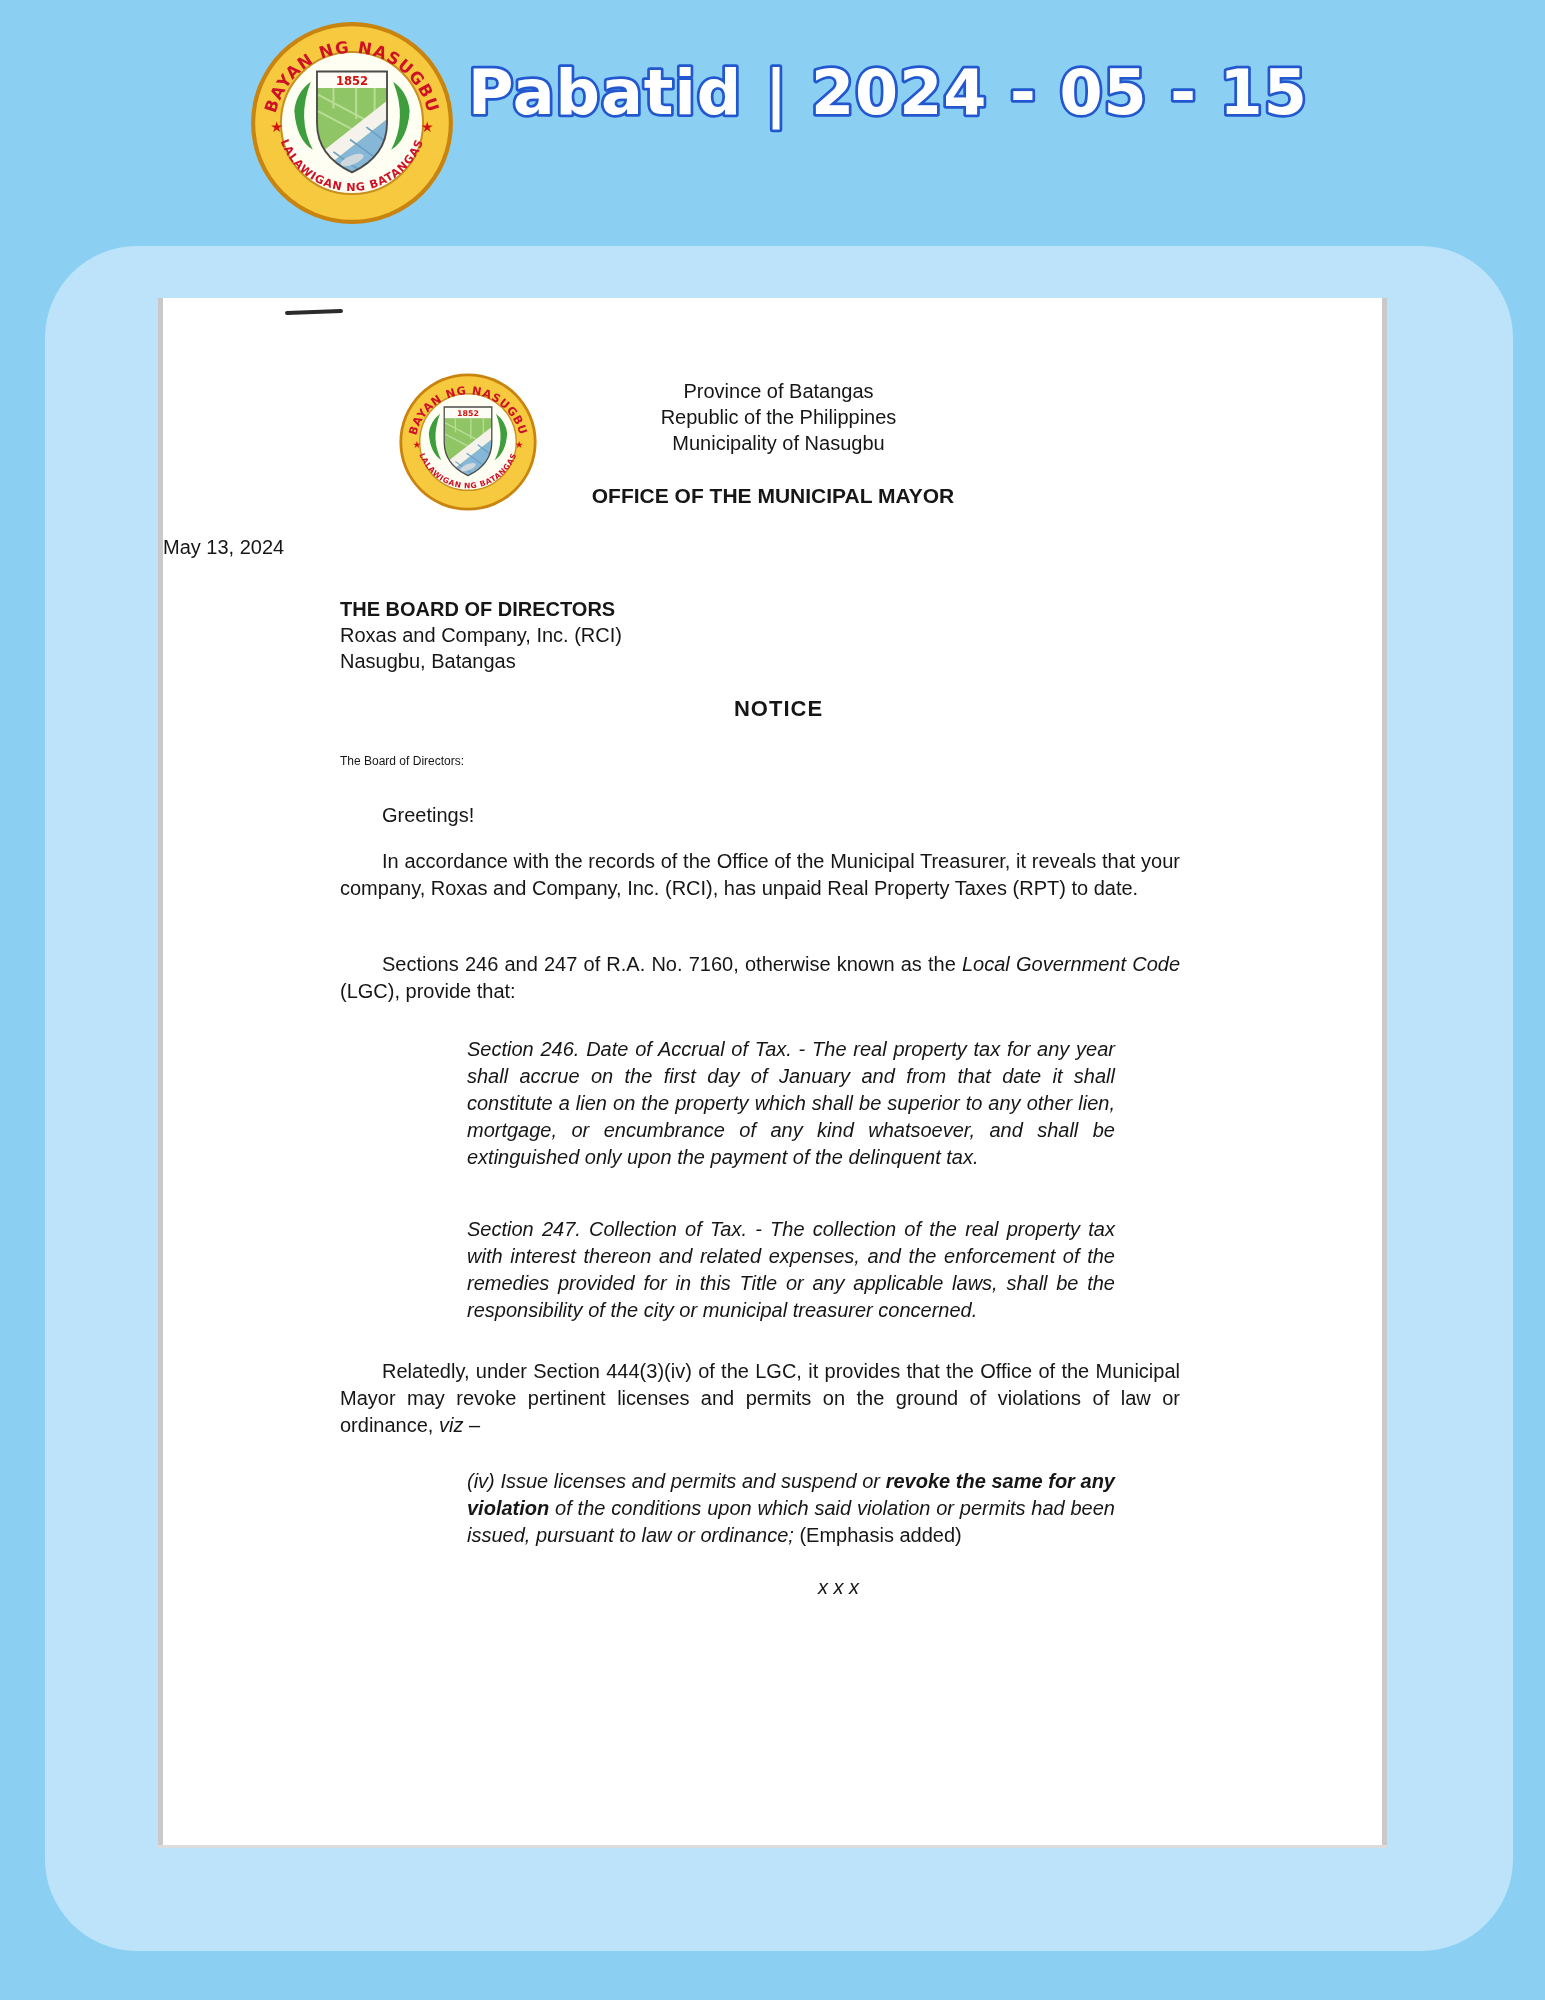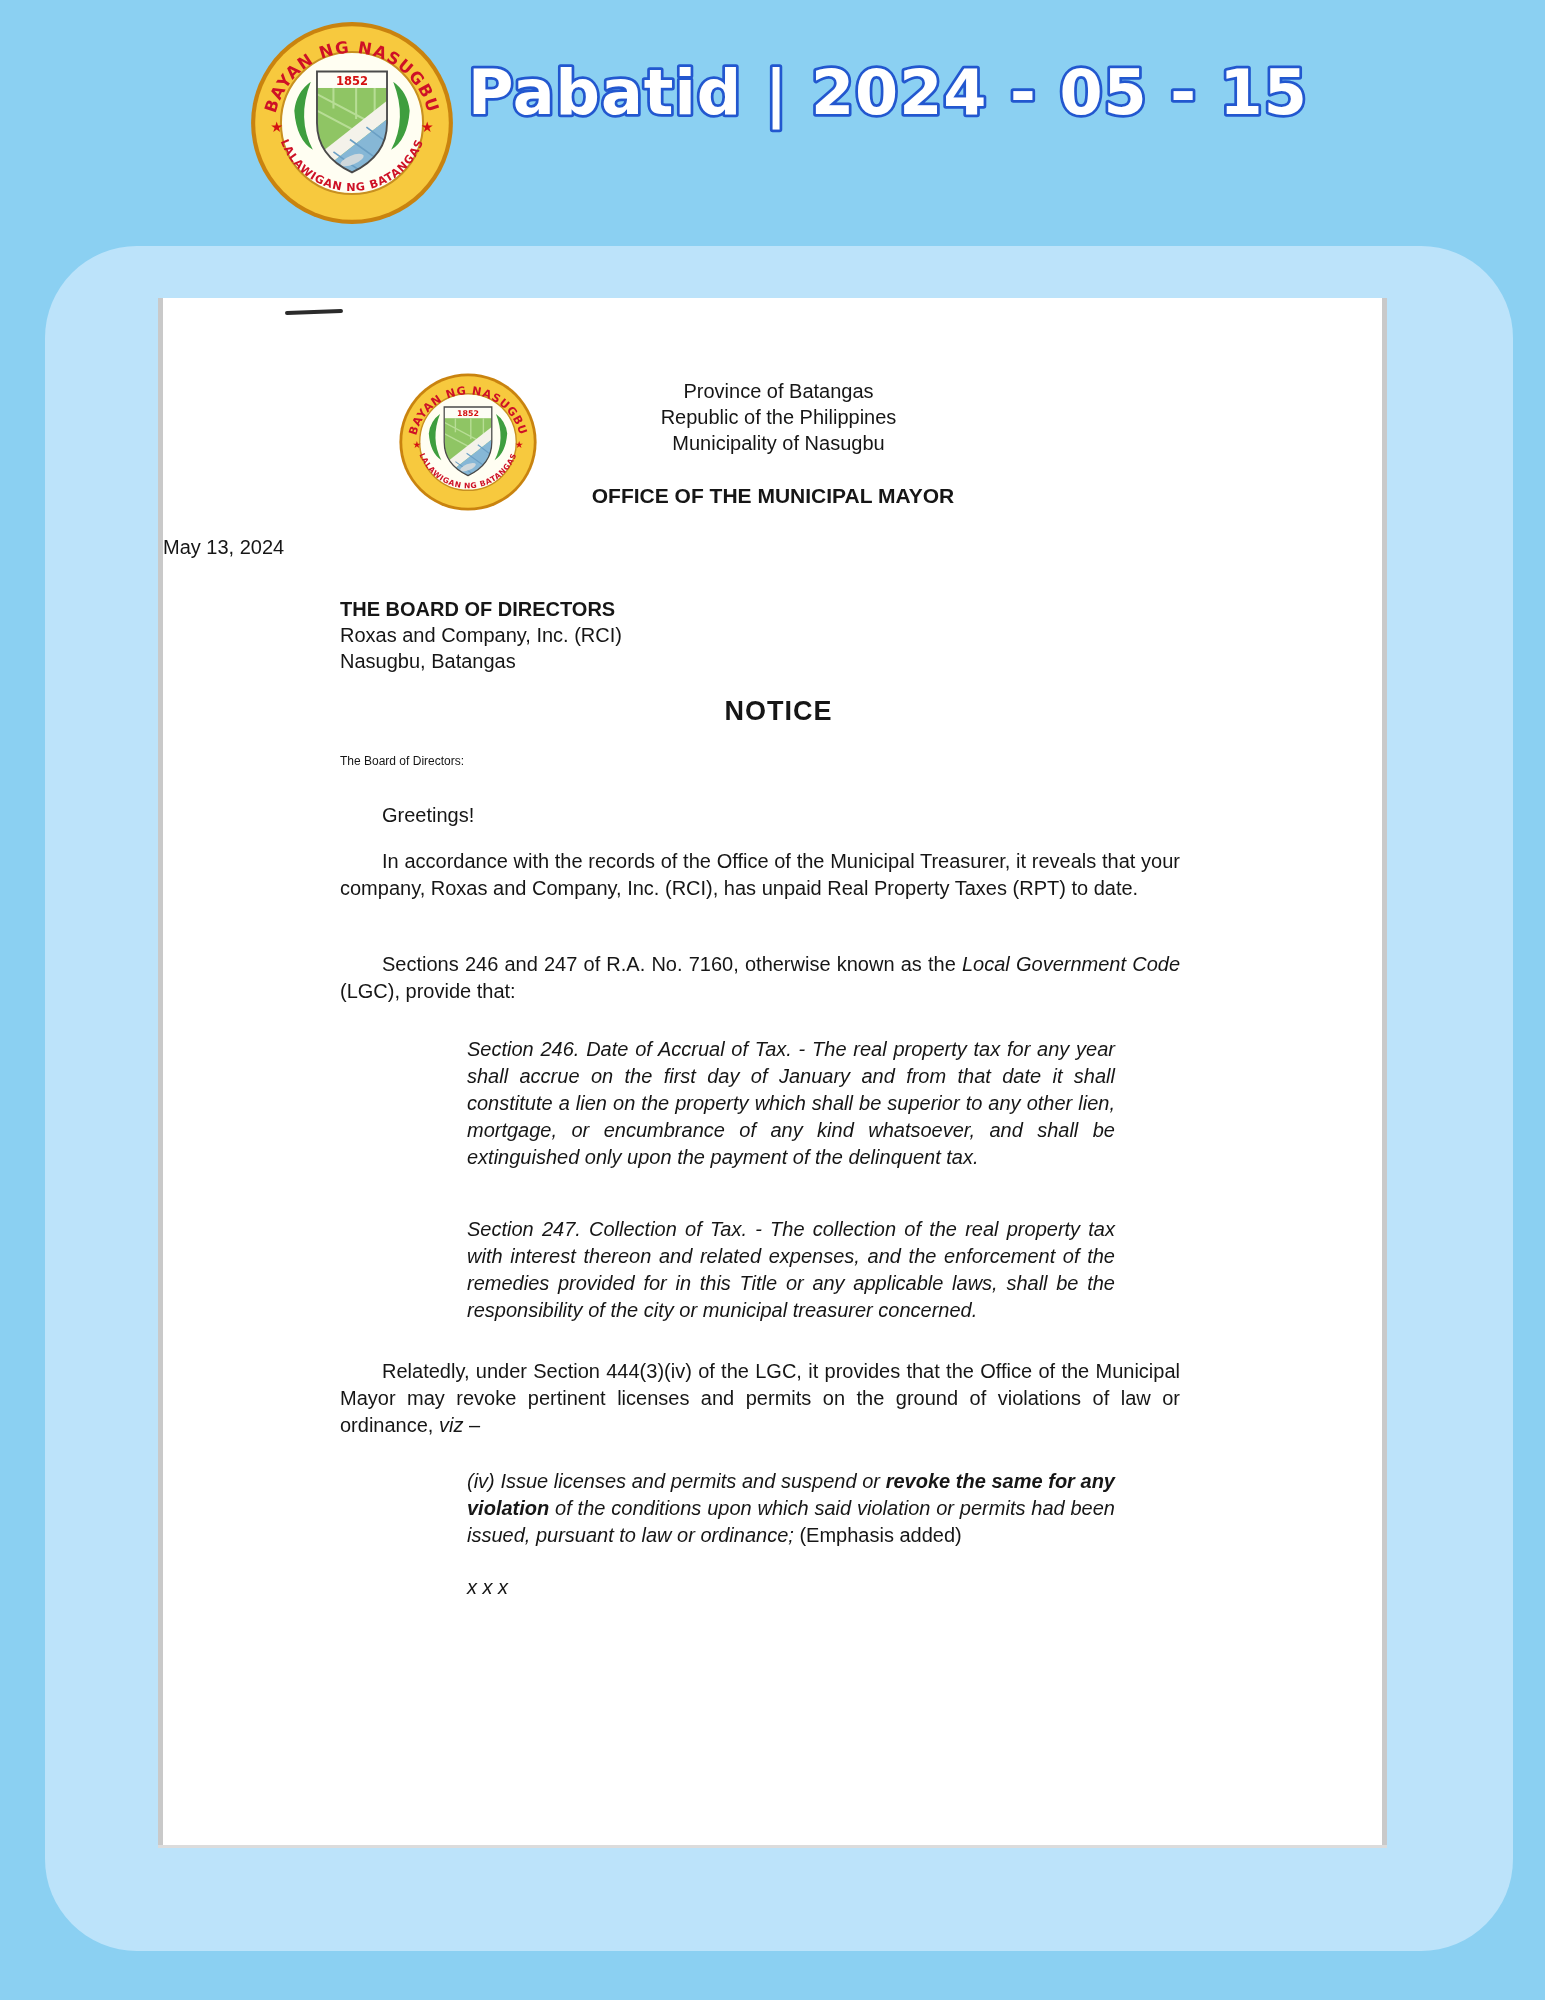--- a/index.html
+++ b/index.html
@@ -23,39 +23,39 @@
   .dash{
     left:122px;top:12px;width:58px;height:4px;background:#2b2b2b;
     border-radius:2px;transform:rotate(-2deg);
   }
   .lh-seal{left:235px;top:74px;width:140px;height:140px;}
   .lh-text{left:0;right:0;top:80px;text-align:center;font-size:20px;line-height:26px;padding-left:12px;}
   .lh-office{left:0;right:0;top:186px;text-align:center;font-size:21px;font-weight:bold;padding-left:1px;}
   .date-line{left:0;top:238px;width:976px;font-size:20px;}
   .addressee{left:177px;top:298px;font-size:20px;line-height:26px;}
   .addressee .b{font-weight:bold;}
-  .notice-title{left:0;right:0;top:398px;text-align:center;font-size:27px;font-weight:bold;letter-spacing:1px;padding-left:12px;}
+  .notice-title{left:0;right:0;top:398px;text-align:center;font-size:22px;font-weight:bold;letter-spacing:1px;padding-left:12px;}
   .salutation{left:177px;top:456px;font-size:12px;}
   .greeting{left:219px;top:506px;font-size:20px;}
   .para{
     left:177px;width:840px;font-size:20px;line-height:27px;
     text-align:justify;text-indent:42px;
   }
   .p1{top:550px;}
   .p2{top:653px;}
   .p3{top:1060px;}
   .p4{top:1350px;}
   .quote{
     left:304px;width:648px;font-size:20px;line-height:27px;
     font-style:italic;text-align:justify;
   }
   .q246{top:738px;}
   .q247{top:918px;}
   .qiv{top:1170px;}
-  .xxx{left:304px;top:1278px;width:392px;text-align:left;font-size:20px;font-style:italic;}
+  .xxx{left:304px;top:1278px;width:392px;text-align:right;font-size:20px;font-style:italic;}
   .it{font-style:italic;}
   .bi{font-weight:bold;font-style:italic;}
   .up{font-style:normal;}
   .header-seal{position:absolute;left:249px;top:20px;width:206px;height:206px;}
   .title-svg{position:absolute;left:468px;top:40px;width:860px;height:110px;}
 </style>
 </head>
 <body>
 
 <svg class="header-seal" viewBox="0 0 100 100">

